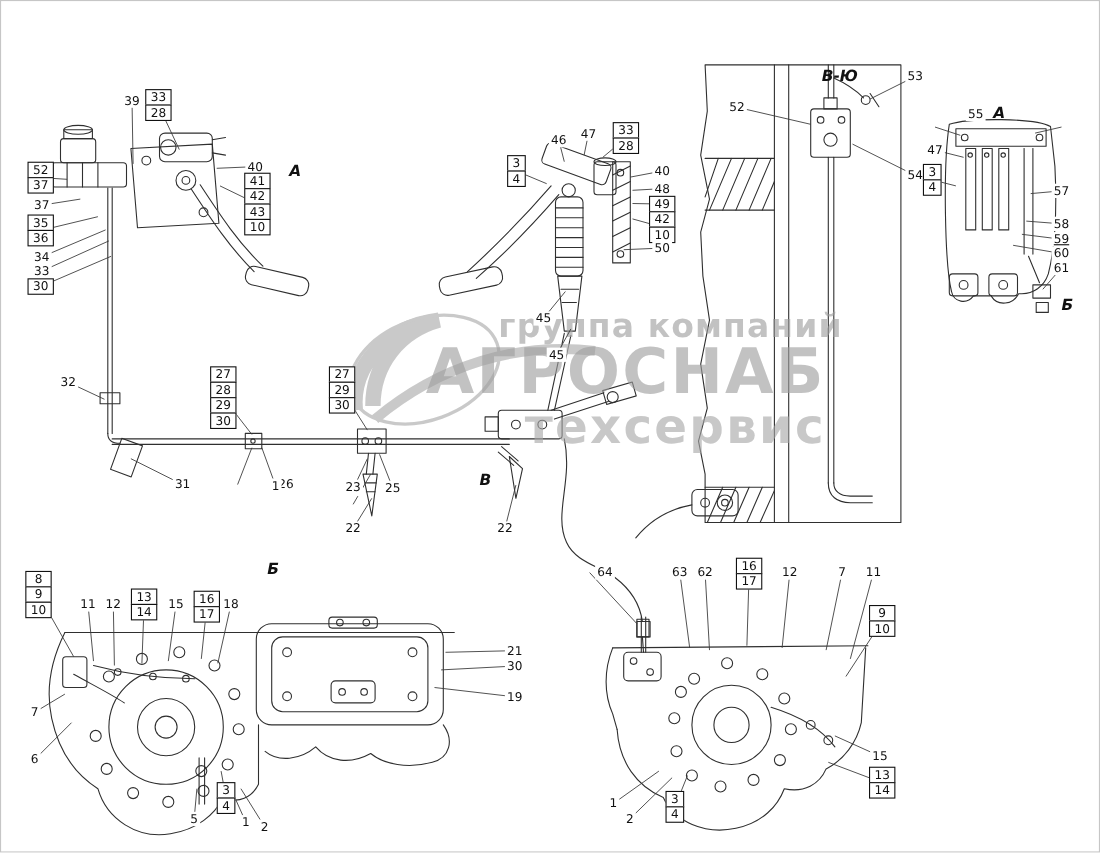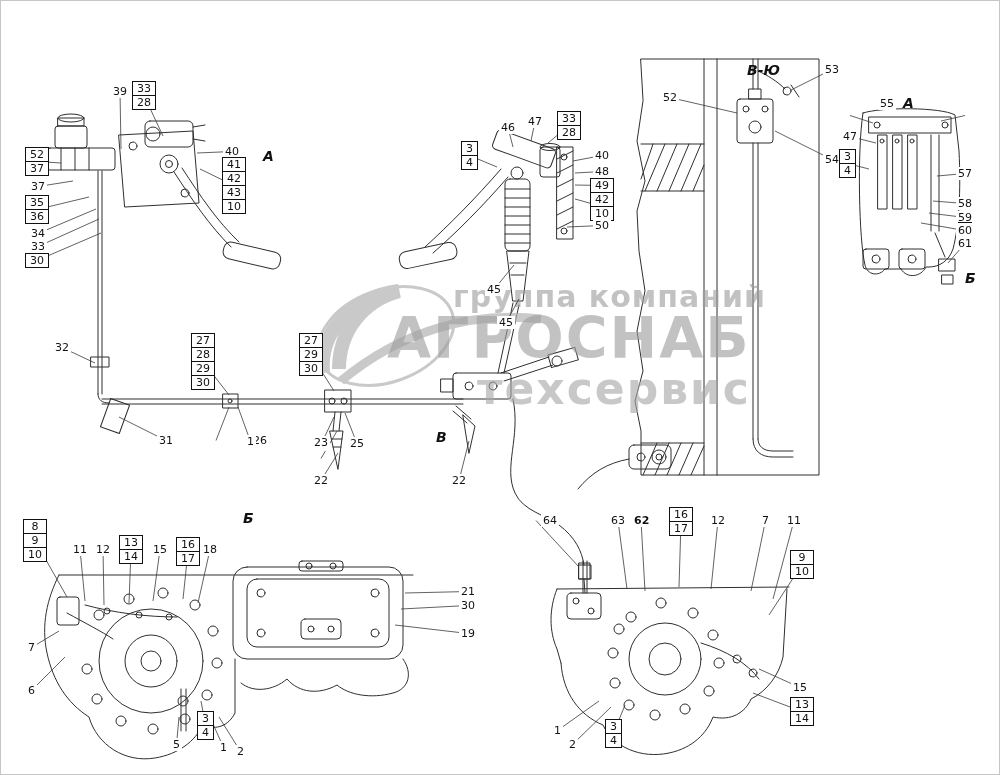--- a/index.html
+++ b/index.html
@@ -440,21 +440,21 @@
       <div class="callout" style="left: 25px; top: 683px;">6</div>
       <div class="callout" style="left: 170px; top: 737px;">5</div>
       <div class="stack" style="left: 196px; top: 710px;">
         <div class="cell">3</div>
         <div class="cell">4</div>
       </div>
       <div class="callout" style="left: 217px; top: 740px;">1</div>
       <div class="callout" style="left: 234px; top: 744px;">2</div>
       <div class="callout" style="left: 540px; top: 513px; text-align: right;">64</div>
       <div class="callout" style="left: 608px; top: 513px;">63</div>
-      <div class="callout" style="left: 631px; top: 513px; font-weight: bold;">62</div>
+      <div class="callout" style="left: 631px; top: 513px;">62</div>
       <div class="stack" style="left: 668px; top: 506px;">
         <div class="cell">16</div>
         <div class="cell">17</div>
       </div>
       <div class="callout" style="left: 708px; top: 513px;">12</div>
       <div class="callout" style="left: 759px; top: 513px;">7</div>
       <div class="callout" style="left: 784px; top: 513px;">11</div>
       <div class="stack" style="left: 789px; top: 549px;">
         <div class="cell">9</div>
         <div class="cell">10</div>

